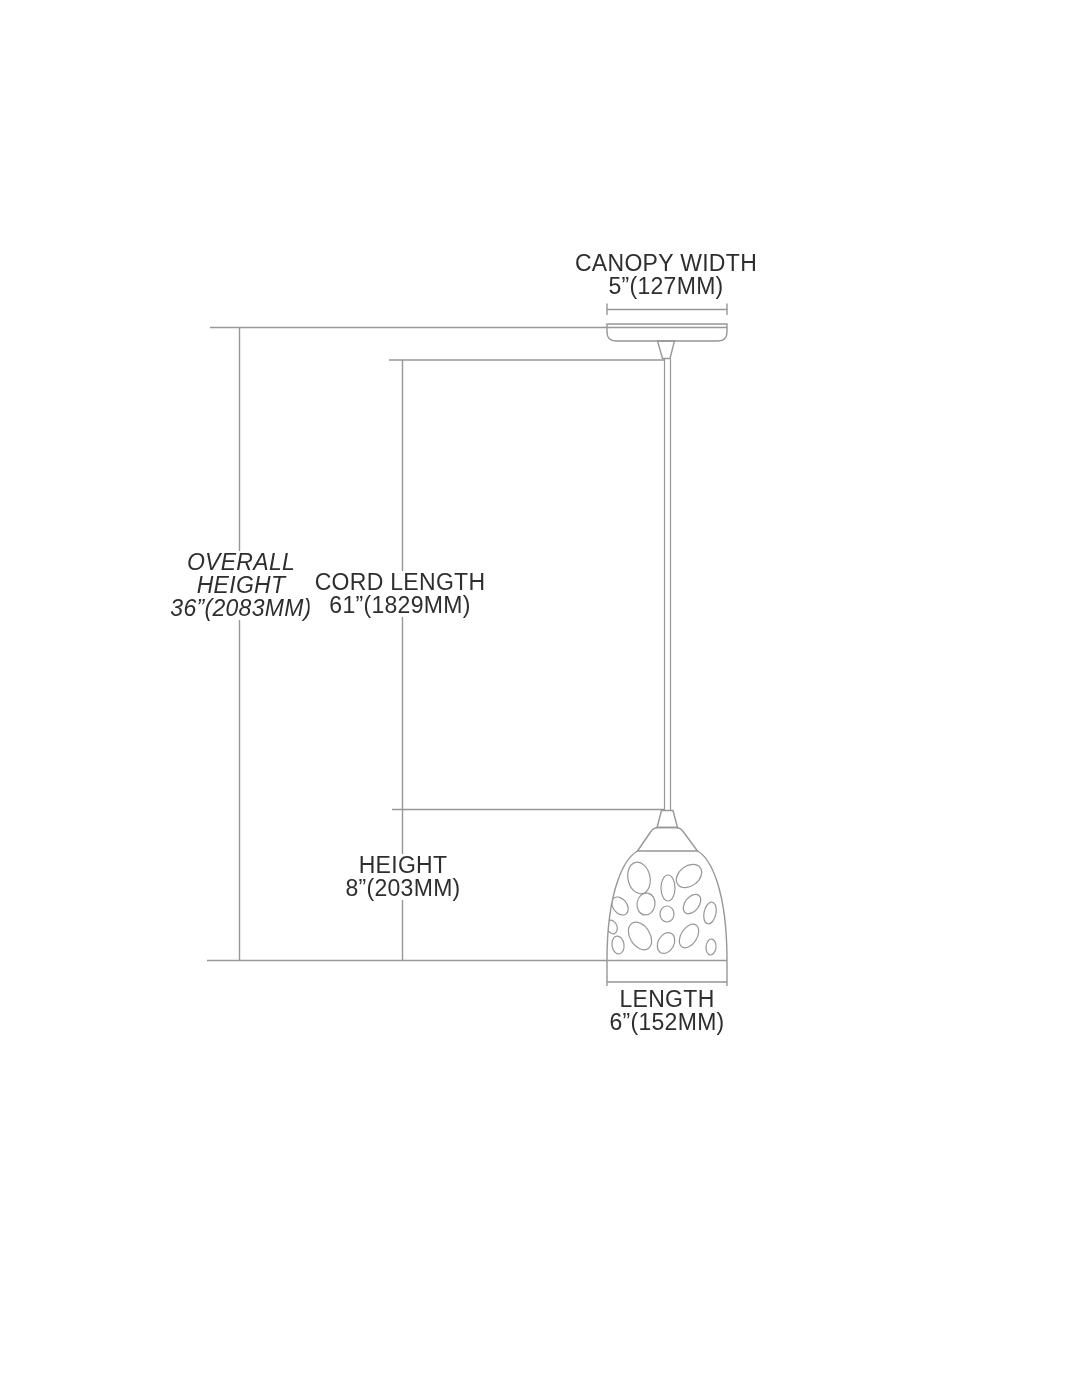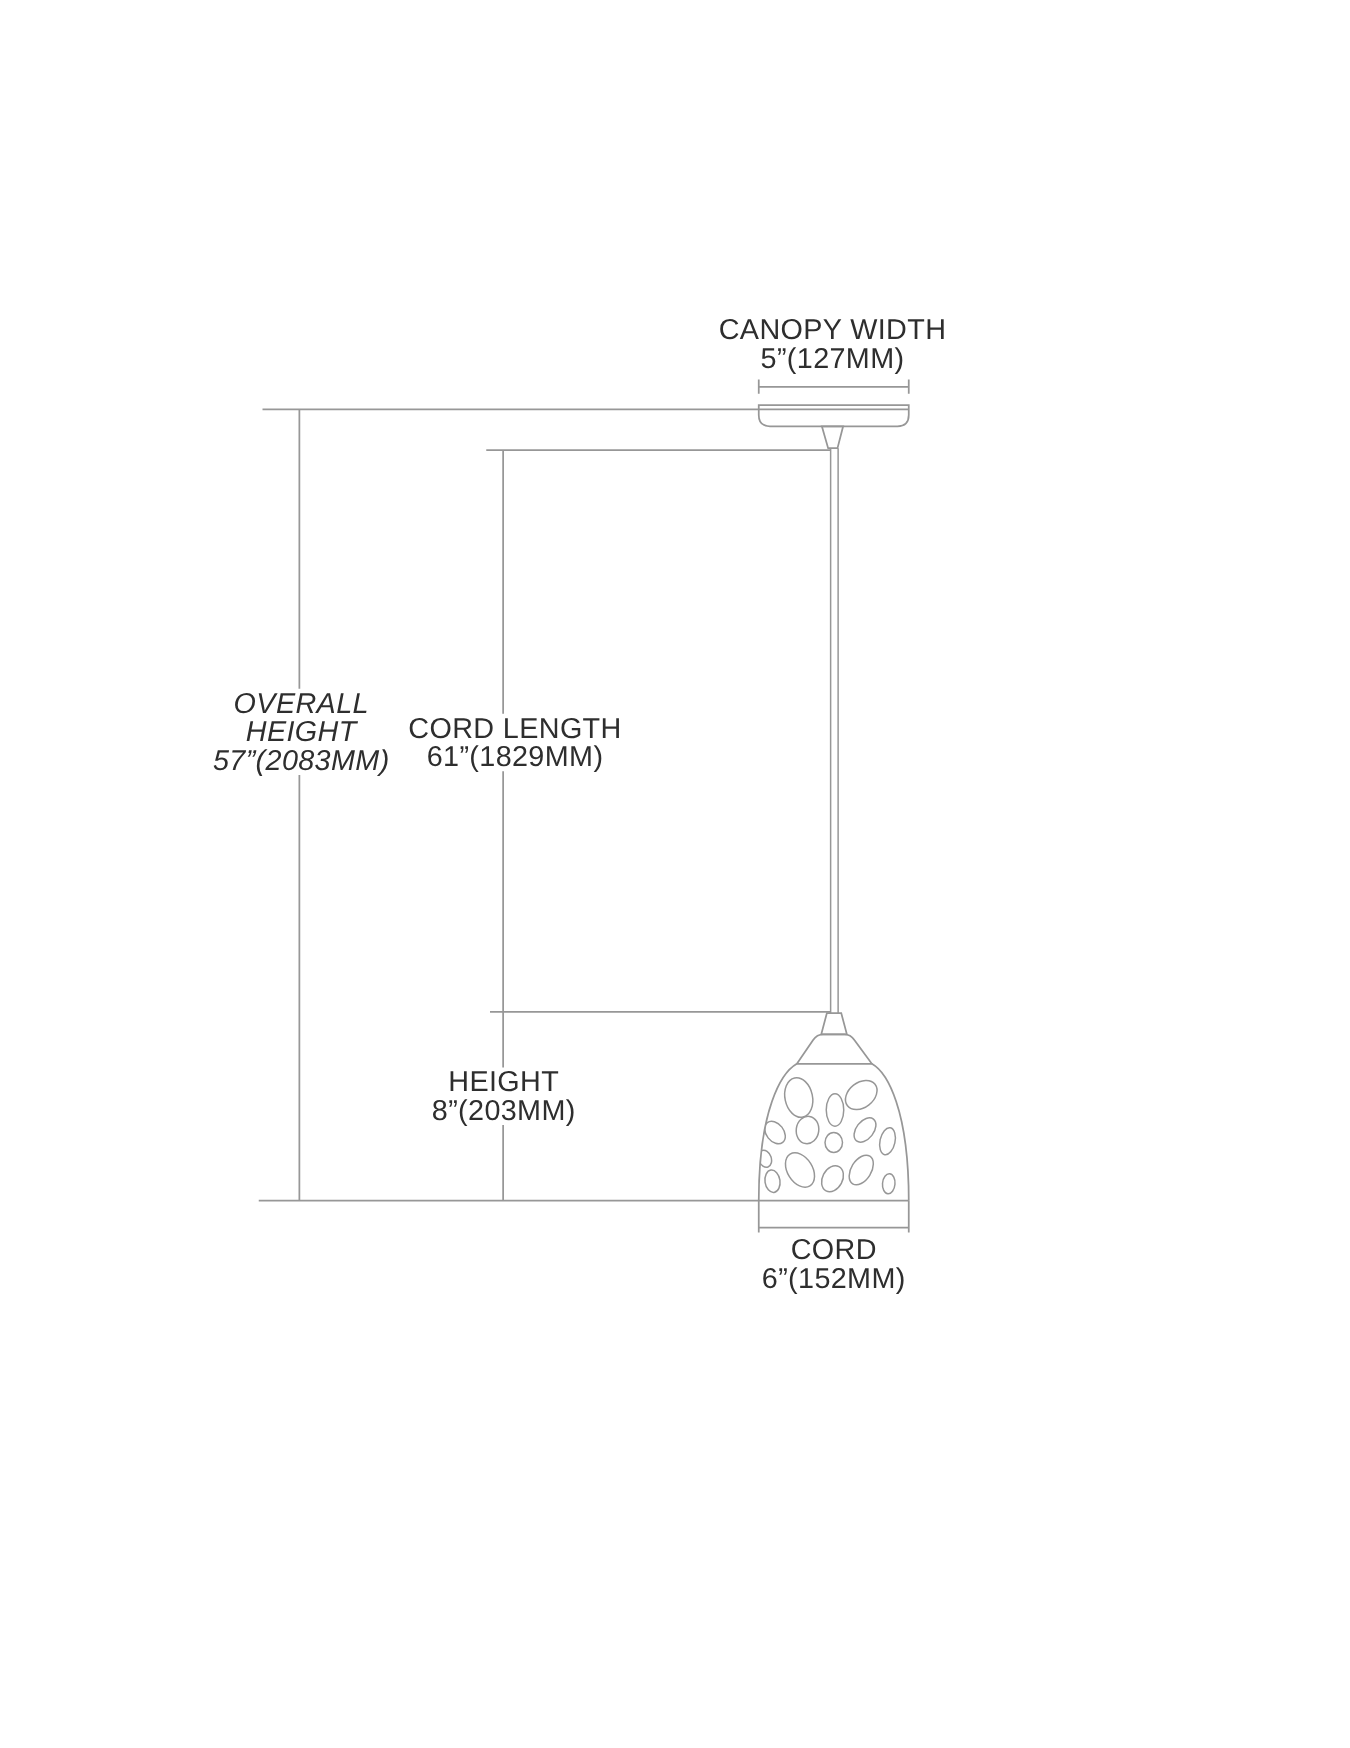--- a/index.html
+++ b/index.html
@@ -99,31 +99,31 @@
   </svg>
 
   <div class="dim-label" style="left:666px;top:252px;">
     <span>CANOPY WIDTH</span>
     <span>5”(127MM)</span>
   </div>
 
   <div class="dim-label" style="left:241px;top:551px;font-style:italic;">
     <span>OVERALL</span>
     <span>HEIGHT</span>
-    <span>57”(2083MM)</span>
+    <span>36”(2083MM)</span>
   </div>
 
-  <div class="dim-label" style="left:412px;top:571px;">
+  <div class="dim-label" style="left:400px;top:571px;">
     <span>CORD LENGTH</span>
     <span>61”(1829MM)</span>
   </div>
 
   <div class="dim-label" style="left:403px;top:854px;">
     <span>HEIGHT</span>
     <span>8”(203MM)</span>
   </div>
 
   <div class="dim-label" style="left:667px;top:988px;">
-    <span>CORD</span>
+    <span>LENGTH</span>
     <span>6”(152MM)</span>
   </div>
 
 </div>
 
 </body></html>

